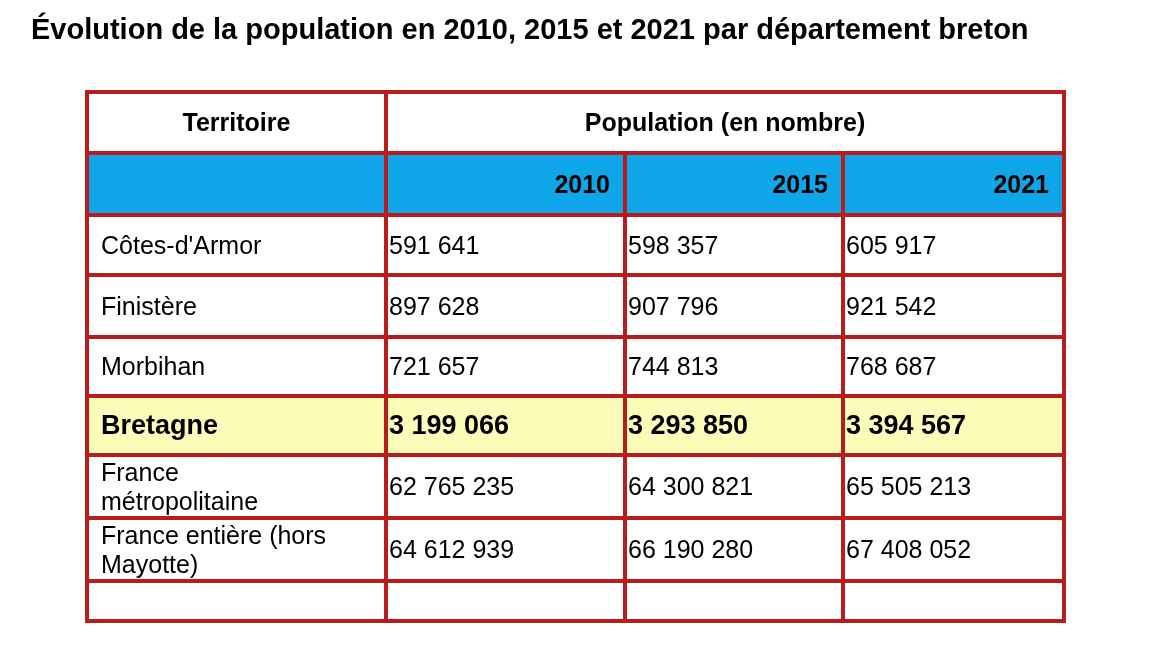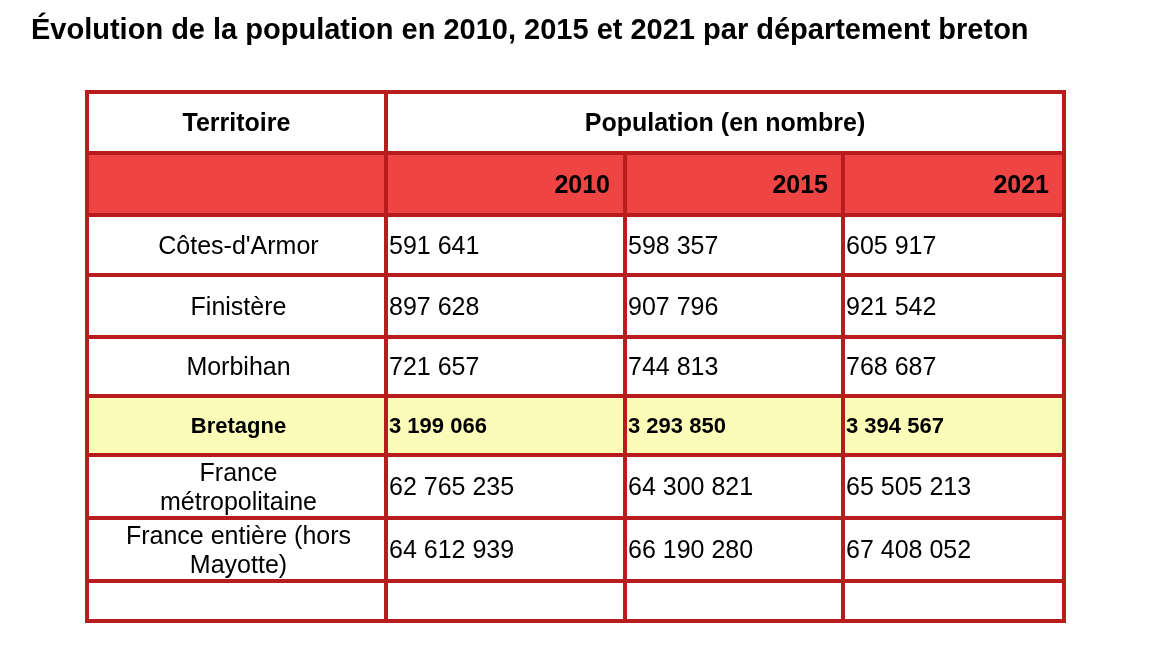--- a/index.html
+++ b/index.html
@@ -45,35 +45,35 @@
   tr.r0 { height: 60px; }
   tr.r1 { height: 62px; }
   tr.r2 { height: 59px; }
   tr.r3 { height: 59px; }
   tr.r4 { height: 59px; }
   tr.r5 { height: 60px; }
   tr.r6 { height: 63px; }
   tr.cutoff { height: 40px; }
 
   th.th-center { text-align: center; font-weight: 700; }
-  .gray { background: #ef4444; }
+  .gray { background: #0ea5e9; }
   th.yr { text-align: right; padding-right: 13px; font-weight: 700; }
 
   td.terr {
-    text-align: center;
+    text-align: left;
     padding-left: 12px;
     padding-right: 8px;
     white-space: pre-line;
   }
   td.num {
     text-align: left;
     padding-right: 13px;
     white-space: nowrap;
   }
-  tr.highlight td { background: #fcfcb9; font-weight: 700; font-size: 22px; }
+  tr.highlight td { background: #fcfcb9; font-weight: 700; font-size: 27px; }
 </style>
 </head>
 <body>
 
 <div class="page">
 
   <h1 class="title">Évolution de la population en 2010, 2015 et 2021 par département breton</h1>
 
   <table class="pop-table">
     <colgroup>

